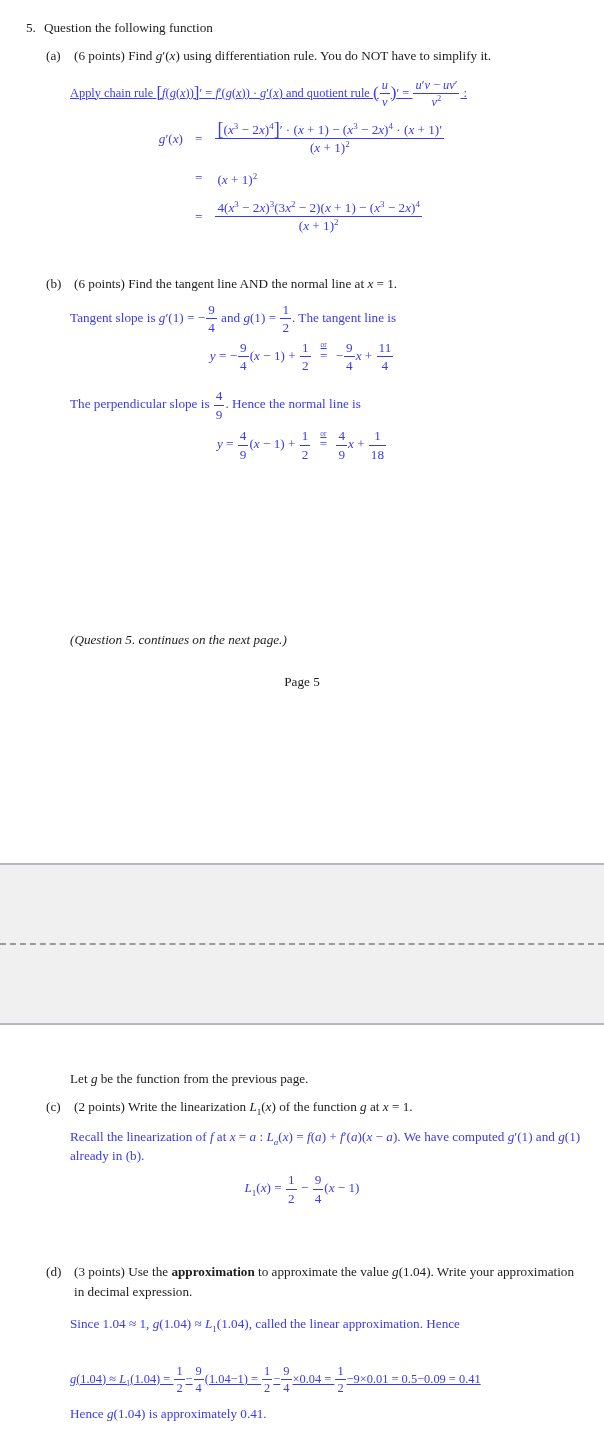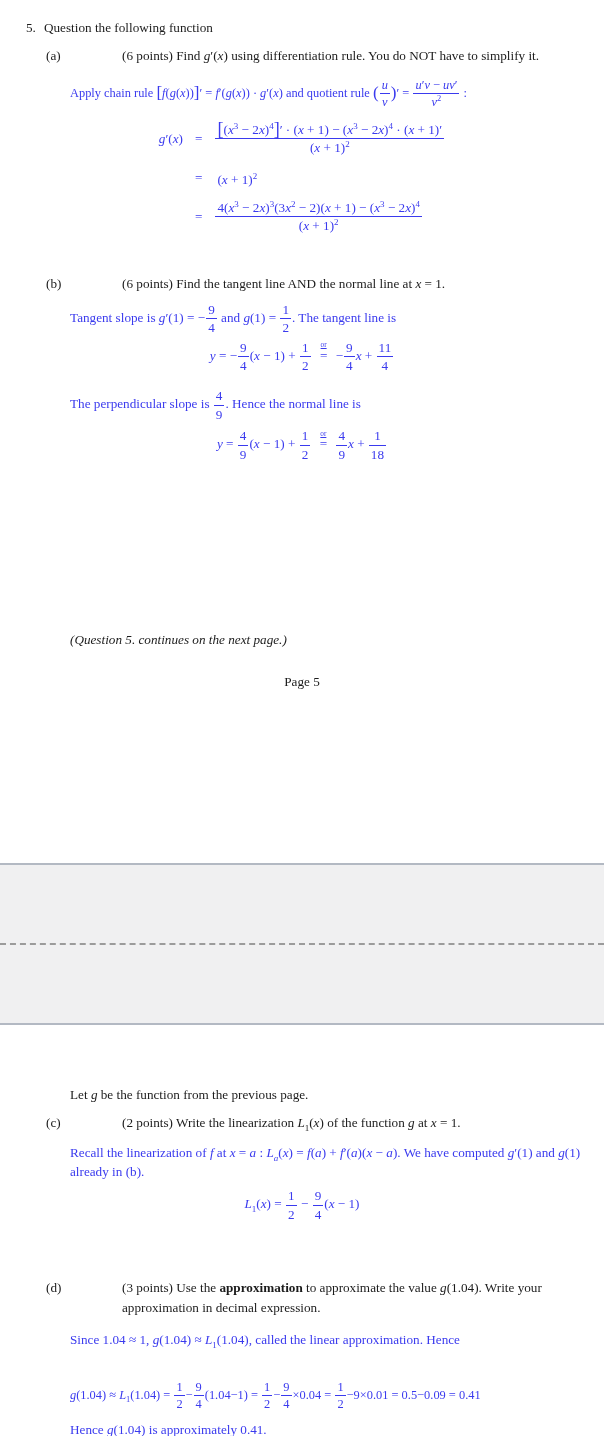--- a/index.html
+++ b/index.html
@@ -13,24 +13,24 @@
   .page-1{height:863px;}
   .page-2{height:411px;}
   .page-gap{height:158px;background:#f0f0f1;border-top:2px solid #b3b9c3;border-bottom:2px solid #b3b9c3;position:relative;}
   .page-gap .dash{position:absolute;left:0;right:0;top:78px;border-top:2px dashed #9b9b9b;}
 
   .blue{color:#3a3aee;}
   .prob-row{margin:18px 20px 0 26px;display:flex;}
   .prob-num{flex:0 0 18px;}
   .part{display:flex;margin:0 18px 0 46px;}
   .plabel{flex:0 0 28px;}
-  .ptext{flex:1;margin-left:48px;}
-  .ind{margin-left:70px;margin-right:18px;margin-top:16px;}
+  .ptext{flex:1;}
+  .ind{margin-left:70px;margin-right:18px;}
   .disp{text-align:center;}
-  .nowrap{white-space:nowrap;font-size:12.4px;}
+  .nowrap{white-space:nowrap;font-size:12.4px;text-decoration:underline;}
   .it{font-style:italic;}
   b{font-weight:bold;}
 
   
   i{font-style:italic;}
   sup{font-size:0.68em;line-height:0;}
   sub{font-size:0.68em;line-height:0;}
   .fr{display:inline-block;vertical-align:middle;text-align:center;line-height:1.18;margin:0 1px;}
   .fr .nu{display:block;padding:0 2px 1px;border-bottom:1px solid currentColor;}
   .fr .de{display:block;padding:1px 2px 0;}

